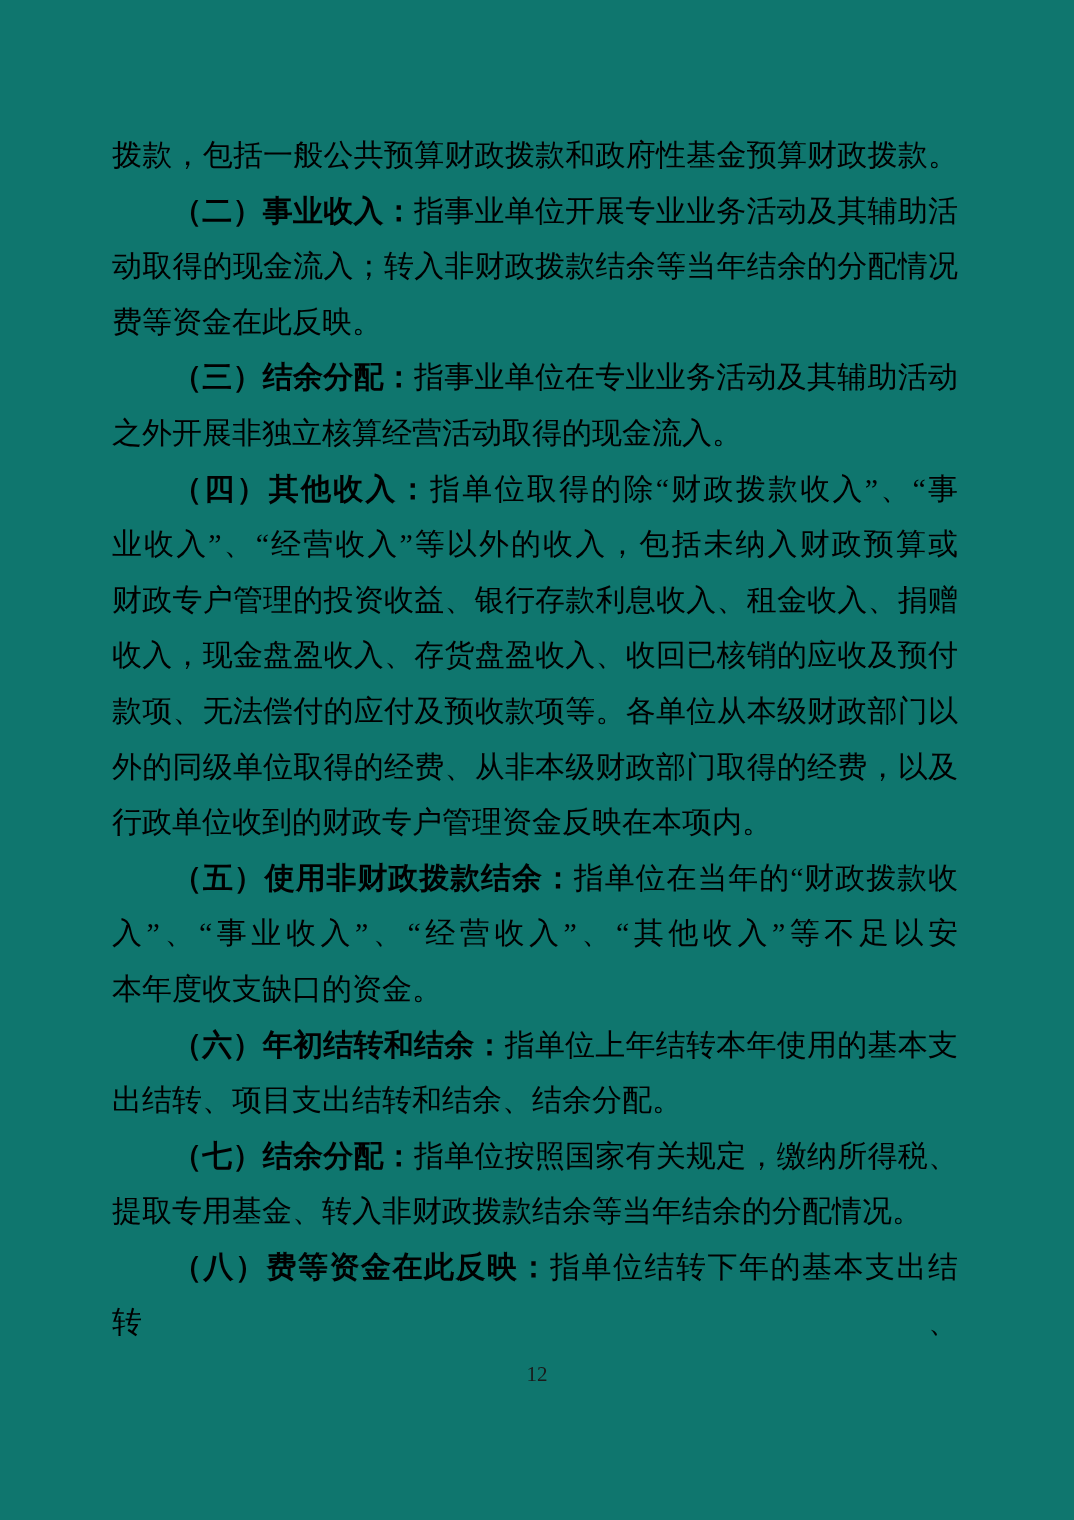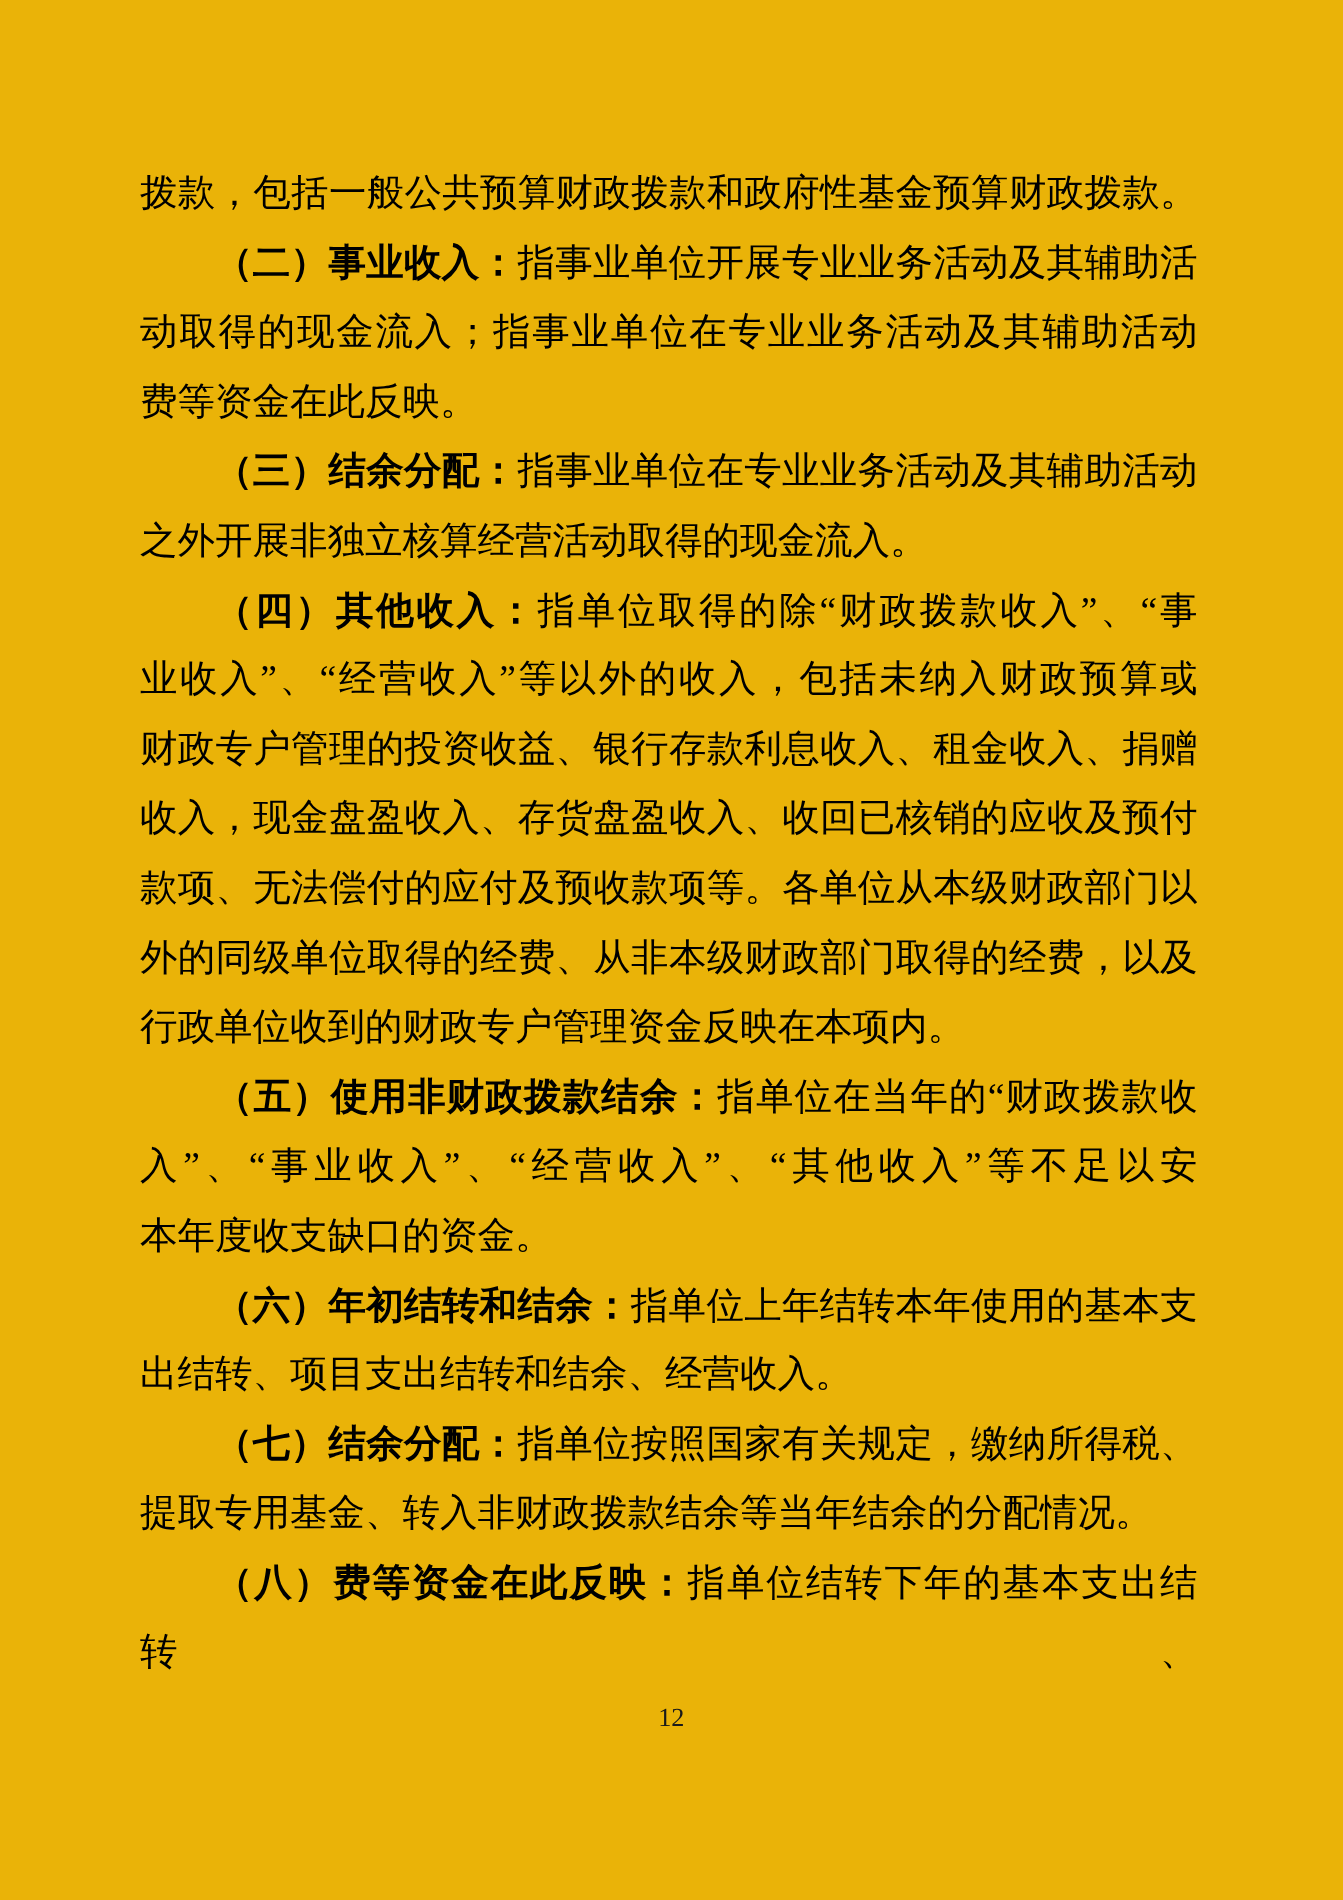--- a/index.html
+++ b/index.html
@@ -10,21 +10,21 @@
     width: 1074px;
     height: 1520px;
     background: #ffffff;
     font-family: "Liberation Serif", "DejaVu Serif", serif;
     color: #000000;
   }
   .page {
     position: relative;
     width: 1074px;
     height: 1520px;
-    background: #eab308;
+    background: #0f766e;
     overflow: hidden;
   }
   .doc-body {
     position: absolute;
     left: 112px;
     top: 127px;
     width: 846px;
     font-size: 30px;
     line-height: 55.6px;
     letter-spacing: 0;
@@ -56,34 +56,34 @@
     color: #1a1a1a;
   }
 </style>
 </head>
 <body>
 
 <div class="page">
   <div class="doc-body">
       <div class="line fill"><span class="seg">拨款，包括一般公共预算财政拨款和政府性基金预算财政拨款。</span></div>
       <div class="line indent fill"><span class="seg bold">（二）事业收入：</span><span class="seg">指事业单位开展专业业务活动及其辅助活</span></div>
-      <div class="line fill"><span class="seg">动取得的现金流入；指事业单位在专业业务活动及其辅助活动</span></div>
+      <div class="line fill"><span class="seg">动取得的现金流入；转入非财政拨款结余等当年结余的分配情况</span></div>
       <div class="line"><span class="seg">费等资金在此反映。</span></div>
       <div class="line indent fill"><span class="seg bold">（三）结余分配：</span><span class="seg">指事业单位在专业业务活动及其辅助活动</span></div>
       <div class="line"><span class="seg">之外开展非独立核算经营活动取得的现金流入。</span></div>
       <div class="line indent fill"><span class="seg bold">（四）其他收入：</span><span class="seg">指单位取得的除“财政拨款收入”、“事</span></div>
       <div class="line fill"><span class="seg">业收入”、“经营收入”等以外的收入，包括未纳入财政预算或</span></div>
       <div class="line fill"><span class="seg">财政专户管理的投资收益、银行存款利息收入、租金收入、捐赠</span></div>
       <div class="line fill"><span class="seg">收入，现金盘盈收入、存货盘盈收入、收回已核销的应收及预付</span></div>
       <div class="line fill"><span class="seg">款项、无法偿付的应付及预收款项等。各单位从本级财政部门以</span></div>
       <div class="line fill"><span class="seg">外的同级单位取得的经费、从非本级财政部门取得的经费，以及</span></div>
       <div class="line"><span class="seg">行政单位收到的财政专户管理资金反映在本项内。</span></div>
       <div class="line indent fill"><span class="seg bold">（五）使用非财政拨款结余：</span><span class="seg">指单位在当年的“财政拨款收</span></div>
       <div class="line fill"><span class="seg">入”、“事业收入”、“经营收入”、“其他收入”等不足以安</span></div>
       <div class="line"><span class="seg">本年度收支缺口的资金。</span></div>
       <div class="line indent fill"><span class="seg bold">（六）年初结转和结余：</span><span class="seg">指单位上年结转本年使用的基本支</span></div>
-      <div class="line"><span class="seg">出结转、项目支出结转和结余、经营收入。</span></div>
+      <div class="line"><span class="seg">出结转、项目支出结转和结余、结余分配。</span></div>
       <div class="line indent fill"><span class="seg bold">（七）结余分配：</span><span class="seg">指单位按照国家有关规定，缴纳所得税、</span></div>
       <div class="line"><span class="seg">提取专用基金、转入非财政拨款结余等当年结余的分配情况。</span></div>
       <div class="line indent fill"><span class="seg bold">（八）费等资金在此反映：</span><span class="seg">指单位结转下年的基本支出结转、</span></div>
     </div>
   <div class="page-number">12</div>
 </div>
 
 </body></html>

